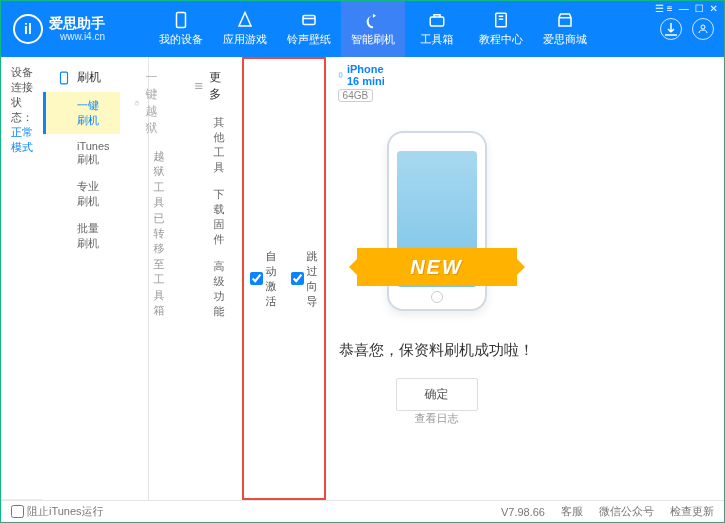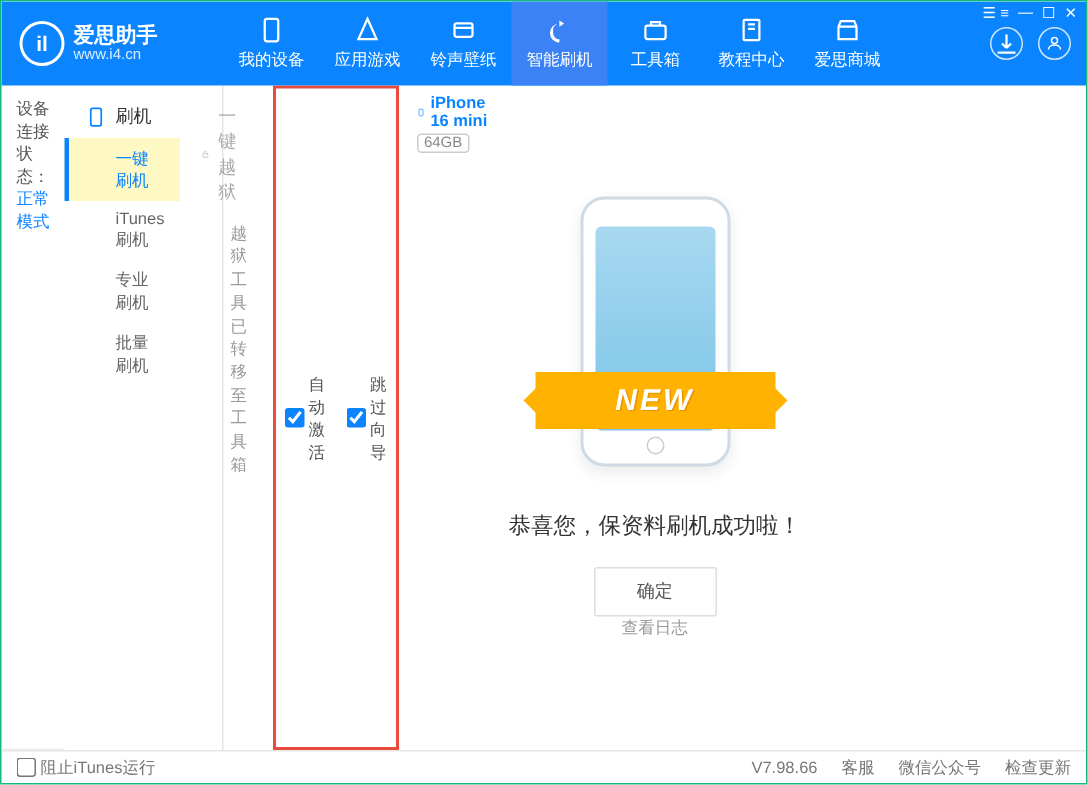--- a/index.html
+++ b/index.html
@@ -1,18 +1,18 @@
 <!DOCTYPE html>
 <html><head>
 <meta charset="utf-8">
 <style>
 * { margin: 0; padding: 0; box-sizing: border-box; }
 body { font-family: "Microsoft YaHei", Arial, sans-serif; font-size: 12px; width: 725px; height: 523px; overflow: hidden; background: #fff; border: 1px solid #10b981; }
 .header { background: #0a84ff; height: 56px; display: flex; align-items: center; color: #fff; position: relative; }
-.brand { display: flex; align-items: center; padding: 0 12px; width: 148px; }
+.brand { display: flex; align-items: center; padding: 0 12px; width: 148px; text-align: right; }
 .brand-icon { width: 30px; height: 30px; border: 2px solid #fff; border-radius: 50%; display: flex; align-items: center; justify-content: center; font-weight: bold; font-size: 14px; margin-right: 6px; }
 .brand-text { display: flex; flex-direction: column; line-height: 1.2; }
 .brand-title { font-size: 14px; font-weight: bold; }
 .brand-url { font-size: 10px; opacity: 0.85; }
 .nav { display: flex; height: 100%; }
 .nav-item { width: 64px; display: flex; flex-direction: column; align-items: center; justify-content: center; cursor: pointer; font-size: 11px; gap: 3px; }
 .nav-item.active { background: #3b82f6; }
 .nav-icon { width: 18px; height: 18px; }
 .header-right { position: absolute; right: 10px; top: 0; display: flex; align-items: center; height: 56px; gap: 10px; }
 .circle-btn { width: 22px; height: 22px; border: 1.5px solid rgba(255,255,255,0.8); border-radius: 50%; display: flex; align-items: center; justify-content: center; cursor: pointer; }
@@ -158,20 +158,33 @@
       <div class="side-header locked">
         <svg width="14" height="14" viewBox="0 0 24 24">
             <rect x="5" y="10" width="14" height="10" rx="2" fill="none" stroke="#bbb" stroke-width="2"></rect>
             <path d="M8 10V7a4 4 0 018 0v3" fill="none" stroke="#bbb" stroke-width="2"></path>
           </svg>
         <span>一键越狱</span>
       </div>
       <div class="side-item note">越狱工具已转移至工具箱</div>
     </div>
 
+    <div class="side-section">
+      <div class="side-header">
+        <svg width="14" height="14" viewBox="0 0 24 24">
+            <path d="M3 6h18M3 12h18M3 18h18" stroke="#888" stroke-width="2"></path>
+          </svg>
+        <span>更多</span>
+      </div>
+      <div id="more-items">
+          <div class="side-item">其他工具</div>
+          <div class="side-item">下载固件</div>
+          <div class="side-item">高级功能</div>
+        </div>
+    </div>
 
     <div class="spacer"></div>
 
     <div class="checkbox-row">
       <label class="cb">
           <input type="checkbox" checked="" style="">
           <span>自动激活</span>
         </label>
       <label class="cb">
           <input type="checkbox" checked="" style="">

